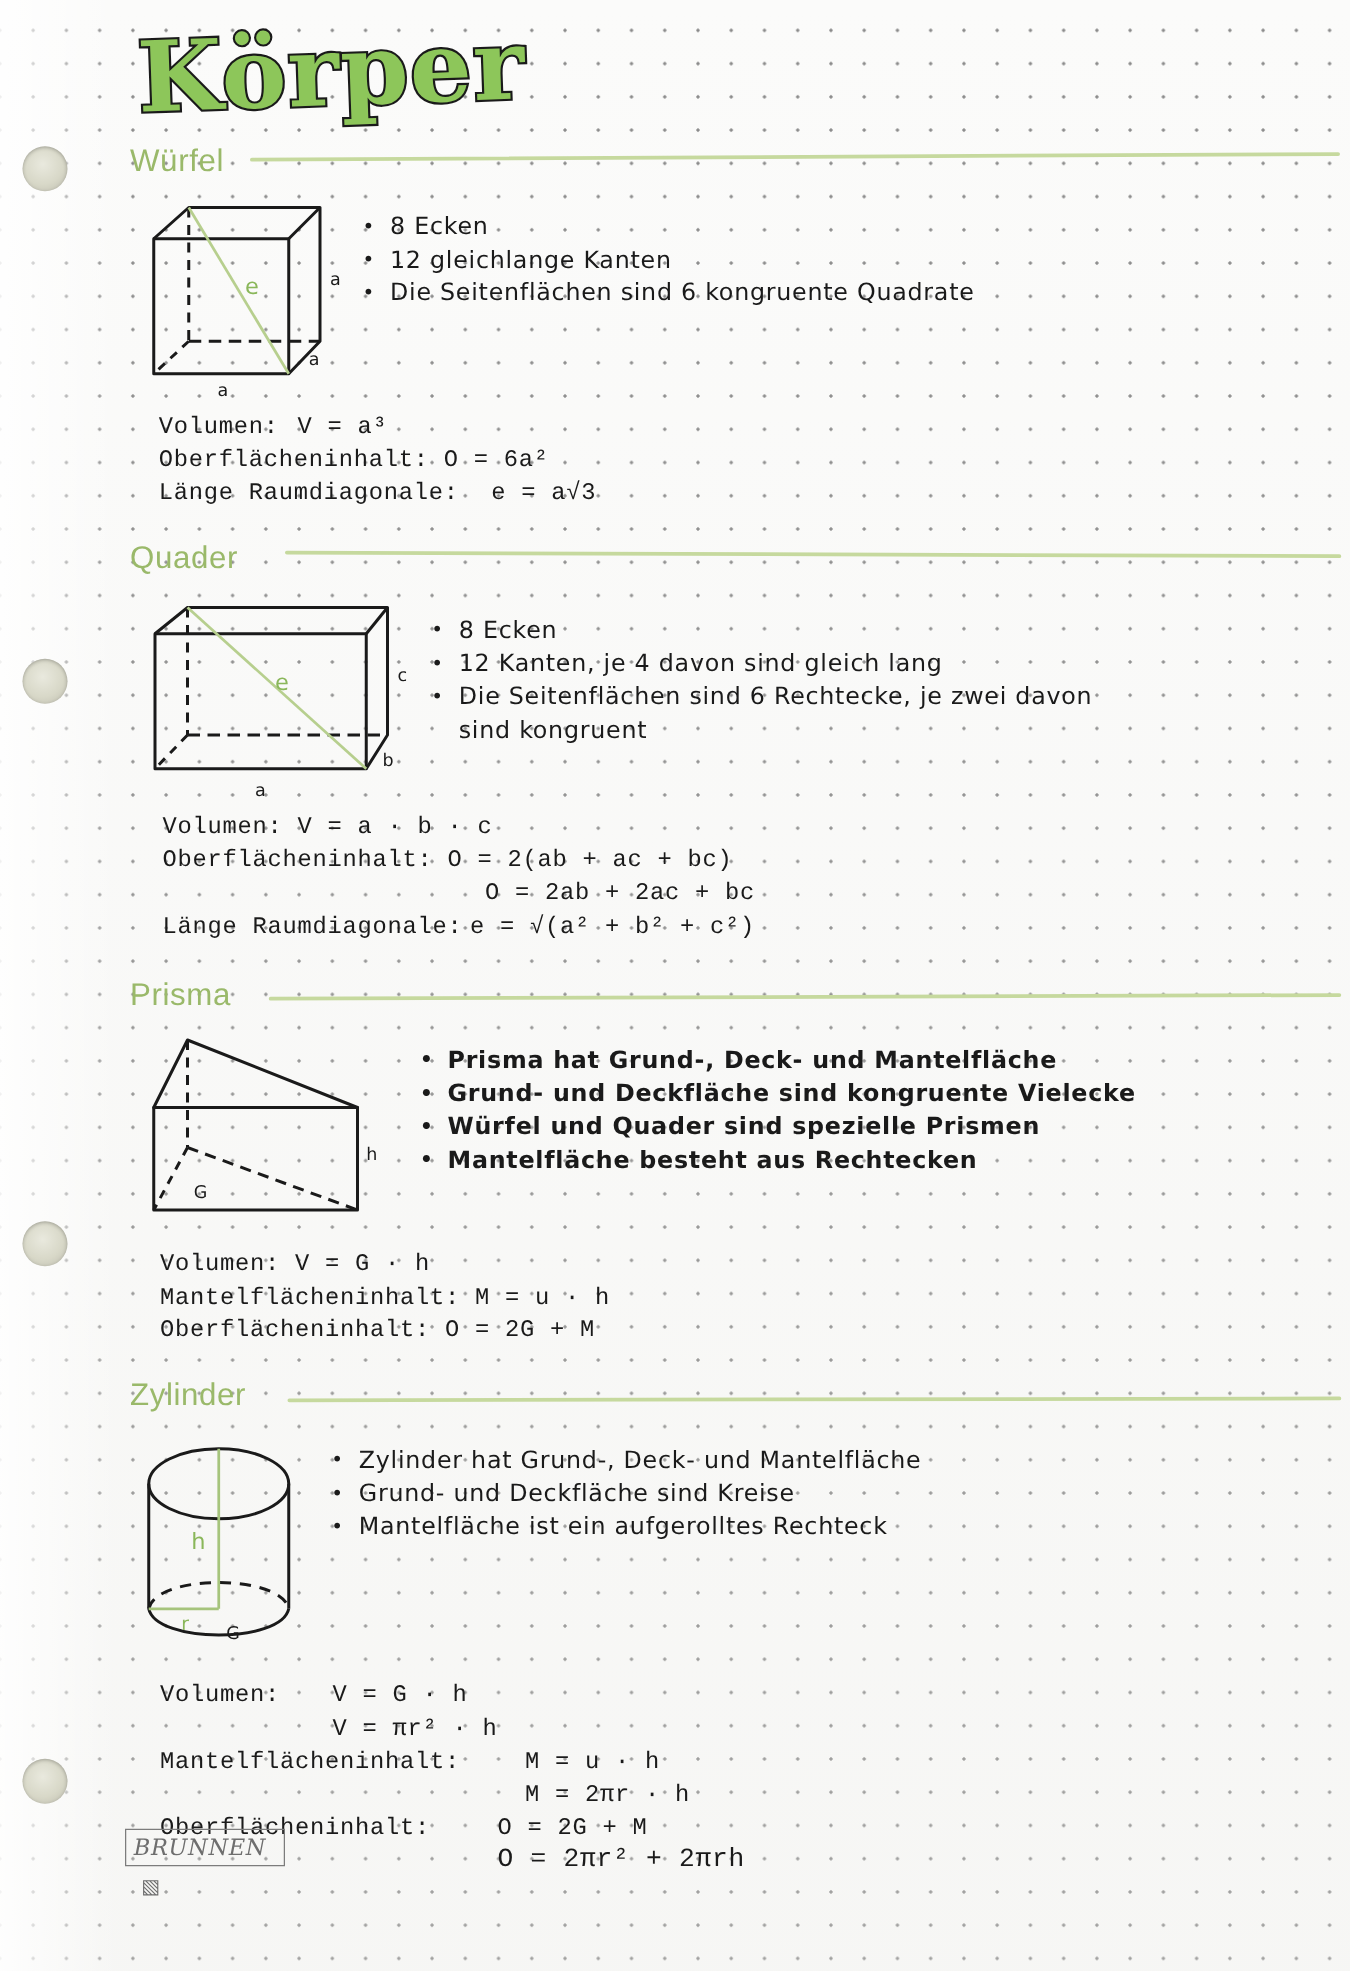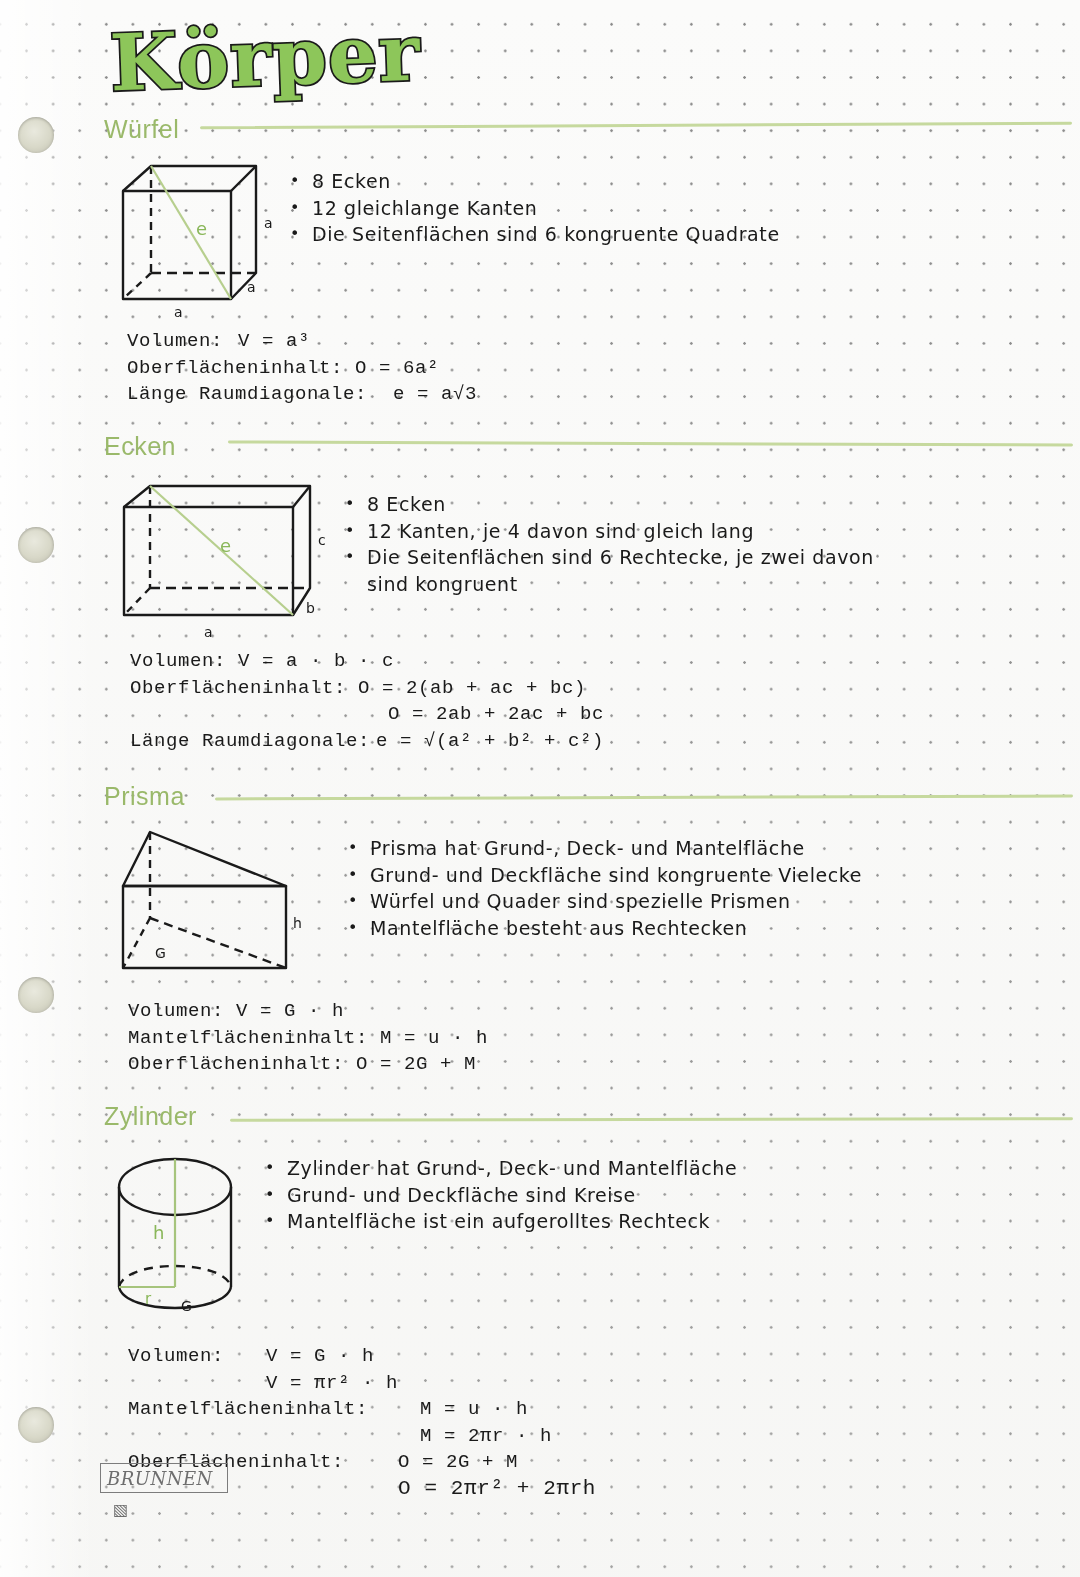--- a/index.html
+++ b/index.html
@@ -106,21 +106,21 @@
       <span class="fval">O = 6a²</span>
     </div>
     <div class="frow">
       <span class="flabel">Länge Raumdiagonale:</span>
       <span class="fval" style="margin-left:26px">e = a√3</span>
     </div>
   </div>
 </div>
 
 <div>
-  <div class="section-head" style="left:104px; top:432px;">Ecken</div>
+  <div class="section-head" style="left:104px; top:432px;">Quader</div>
   <div class="rule" style="left:228px; top:442px; width:845px; transform: rotate(0.2deg);"></div>
 
   <svg class="diagram" style="left:110px; top:480px;" width="220" height="160">
     <g stroke="#1a1a1a" stroke-width="2.4" fill="none" stroke-linejoin="round">
       <rect x="14" y="27" width="169" height="108"></rect>
       <polyline points="14,27 40,6 200,6 200,108 183,135"></polyline>
       <line x1="183" y1="27" x2="200" y2="6"></line>
       <line x1="40" y1="6" x2="40" y2="108" stroke-dasharray="8,6"></line>
       <line x1="40" y1="108" x2="200" y2="108" stroke-dasharray="10,6"></line>
       <line x1="40" y1="108" x2="14" y2="135" stroke-dasharray="7,6"></line>
@@ -168,21 +168,21 @@
       <polygon points="13,56 40,2 176,56"></polygon>
       <rect x="13" y="56" width="163" height="82"></rect>
       <line x1="40" y1="2" x2="40" y2="88" stroke-dasharray="8,6"></line>
       <line x1="40" y1="88" x2="176" y2="138" stroke-dasharray="9,6"></line>
       <line x1="40" y1="88" x2="13" y2="138" stroke-dasharray="7,6"></line>
     </g>
     <text class="lbl" x="183" y="98">h</text>
     <text class="lbl" x="45" y="128">G</text>
   </svg>
 
-  <ul class="bullets" style="left:348px; top:835px;">
+  <ul class="bullets" style="left:336px; top:835px;font-weight:bold;">
     <li>Prisma hat Grund-, Deck- und Mantelfläche</li>
     <li>Grund- und Deckfläche sind kongruente Vielecke</li>
     <li>Würfel und Quader sind spezielle Prismen</li>
     <li>Mantelfläche besteht aus Rechtecken</li>
   </ul>
 
   <div class="formulas" style="left:128px; top:998px;">
     <div class="frow">
       <span class="flabel">Volumen:</span>
       <span class="fval">V = G · h</span>

